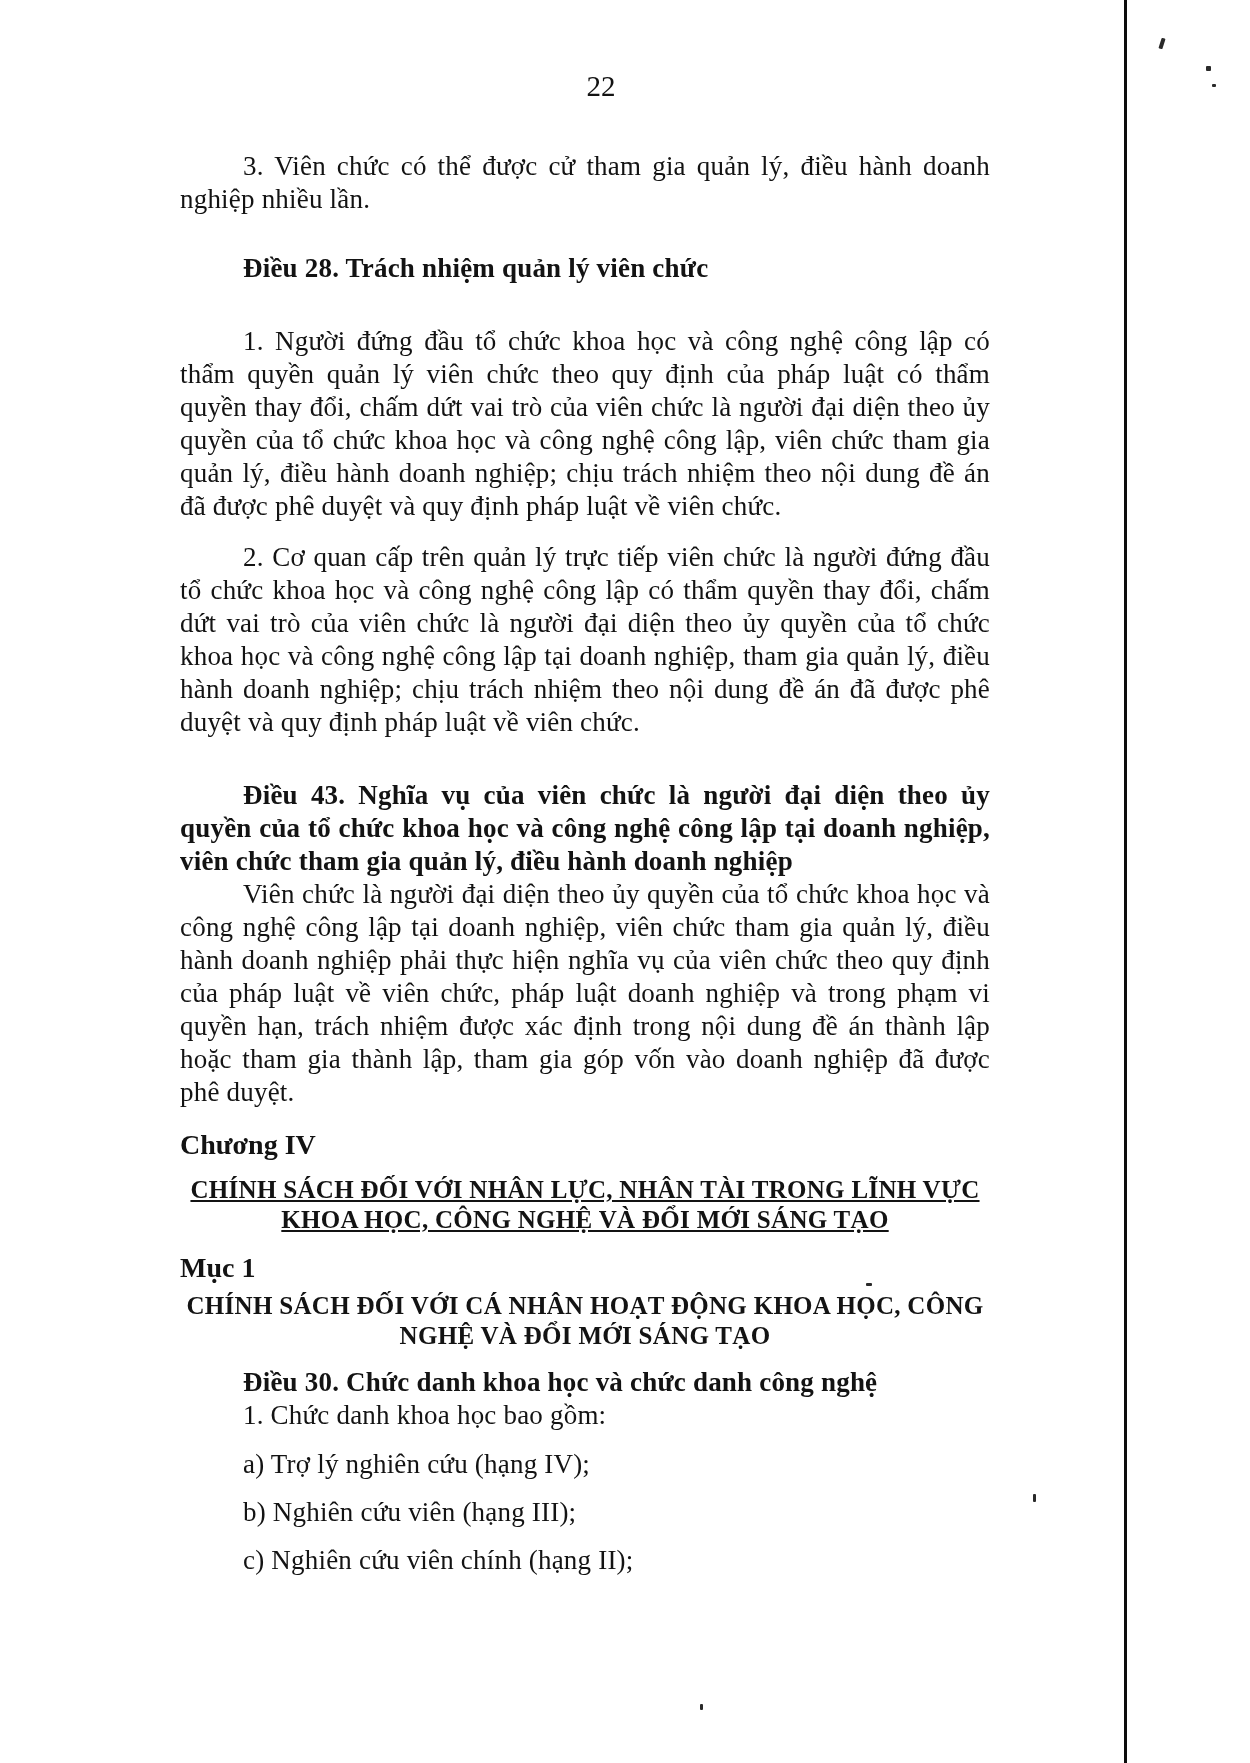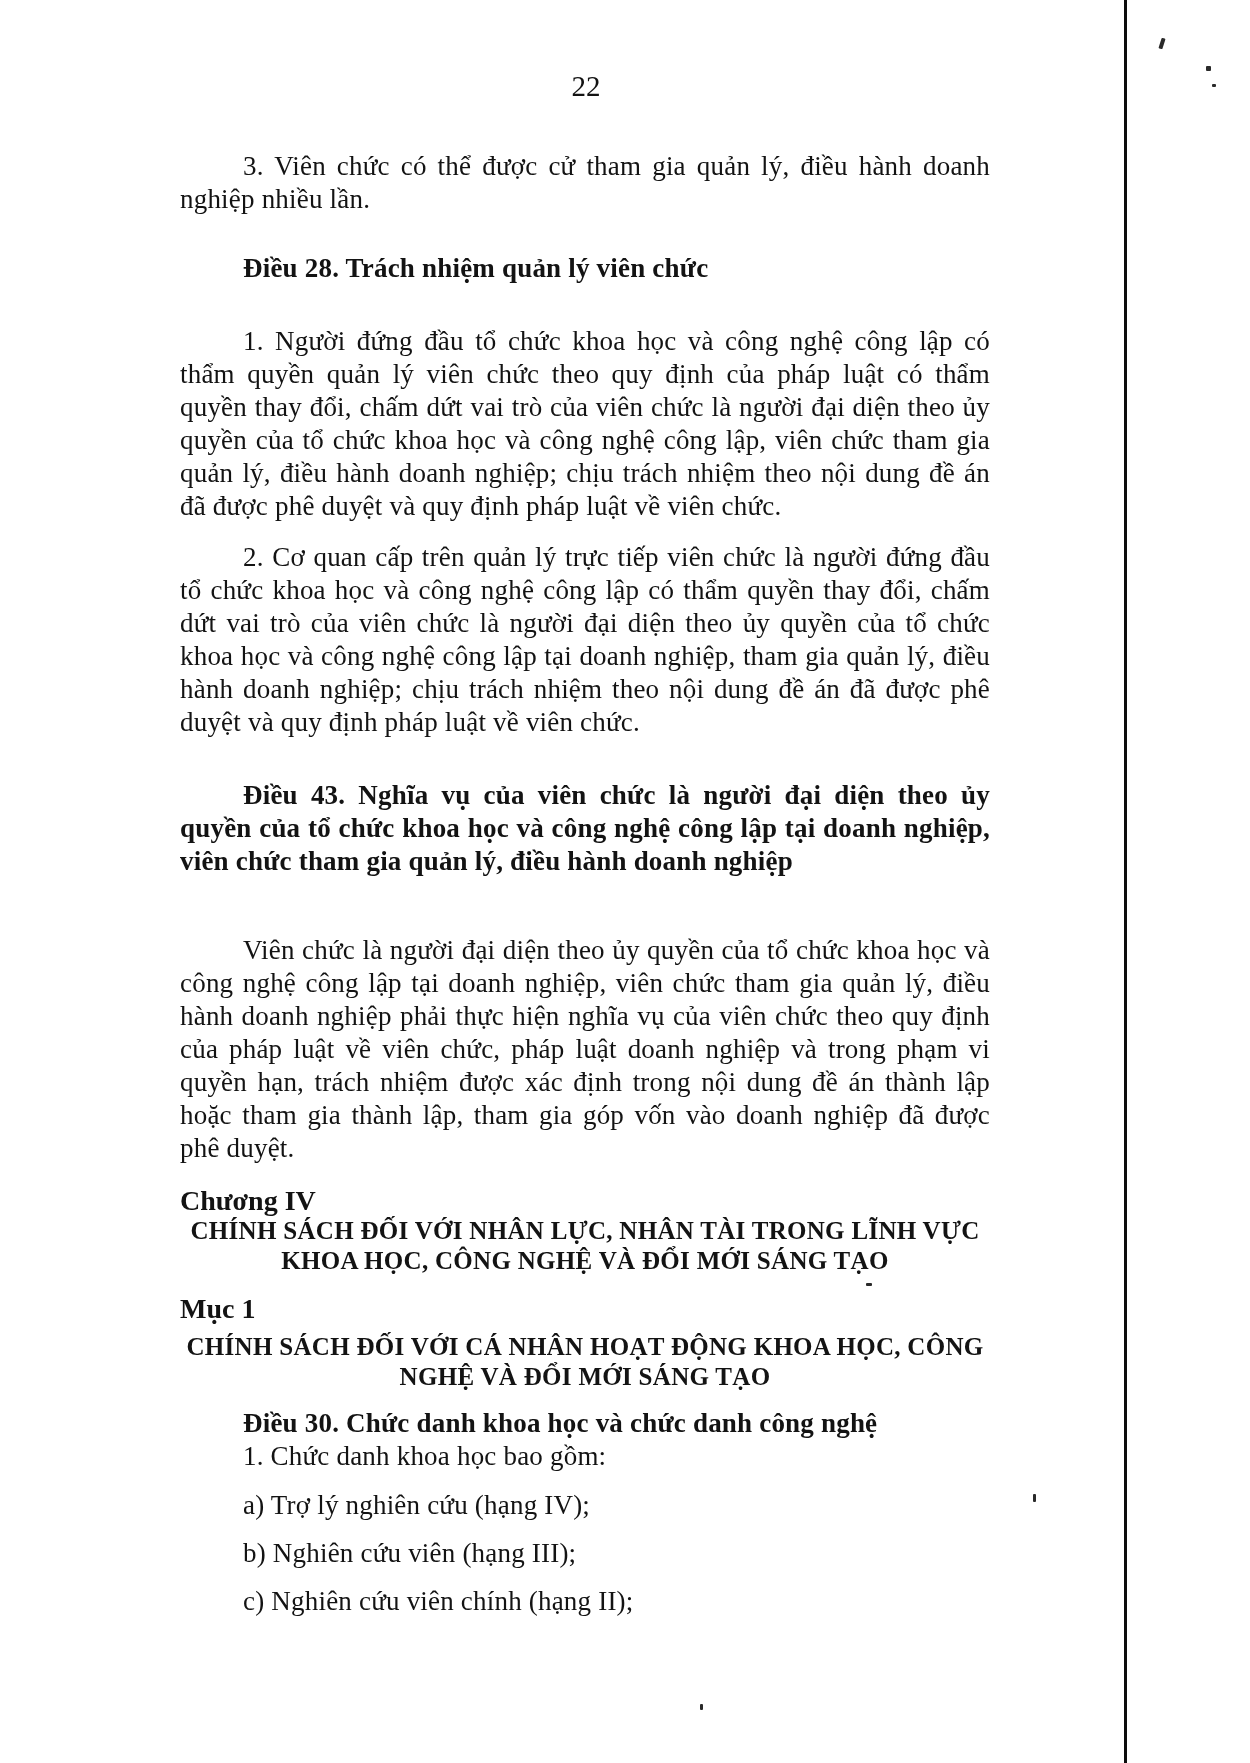--- a/index.html
+++ b/index.html
@@ -32,21 +32,21 @@
   }
   .speck.s1 { left: 1160px; top: 38px;  width: 4px; height: 11px; transform: rotate(18deg); }
   .speck.s2 { left: 1206px; top: 66px;  width: 5px; height: 5px; }
   .speck.s3 { left: 1212px; top: 84px;  width: 4px; height: 3px; }
   .speck.s4 { left: 866px;  top: 1283px; width: 6px; height: 3px; }
   .speck.s5 { left: 1033px; top: 1494px; width: 3px; height: 8px; }
   .speck.s6 { left: 700px;  top: 1704px; width: 3px; height: 6px; }
 
   .page-number {
     position: absolute;
-    left: 181px;
+    left: 196px;
     top: 70px;
     width: 810px;
     text-align: center;
     font-size: 29px;
     line-height: 32px;
   }
   .content {
     position: absolute;
     left: 180px;
     top: 0;
@@ -98,23 +98,23 @@
     line-height: 33px;
     text-indent: 63px;
     letter-spacing: 0.2px;
   }
   
   .b0  { margin-top: 150px; }
   .b1  { margin-top: 36px; }
   .b2  { margin-top: 40px; }
   .b3  { margin-top: 18px; }
   .b4  { margin-top: 40px; }
-  .b5  { margin-top: 56px; }
+  .b5  { }
   .b6  { margin-top: 21px; }
-  .b7  { margin-top: 0; }
+  .b7  { margin-top: 15px; text-decoration: underline; }
   .b8  { margin-top: 18px; }
   .b9  { margin-top: 8px; }
   .b10 { margin-top: 15px; }
   .b11 { margin-top: 0; }
   .b12 { margin-top: 16px; }
   .b13 { margin-top: 15px; }
   .b14 { margin-top: 15px; }
 </style>
 </head>
 <body>

